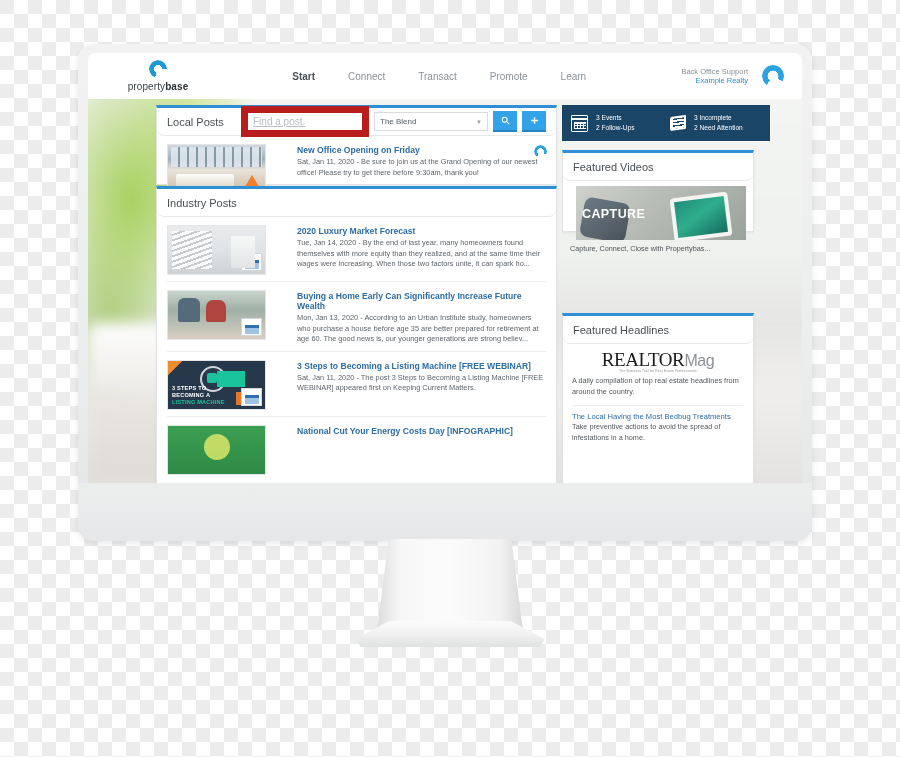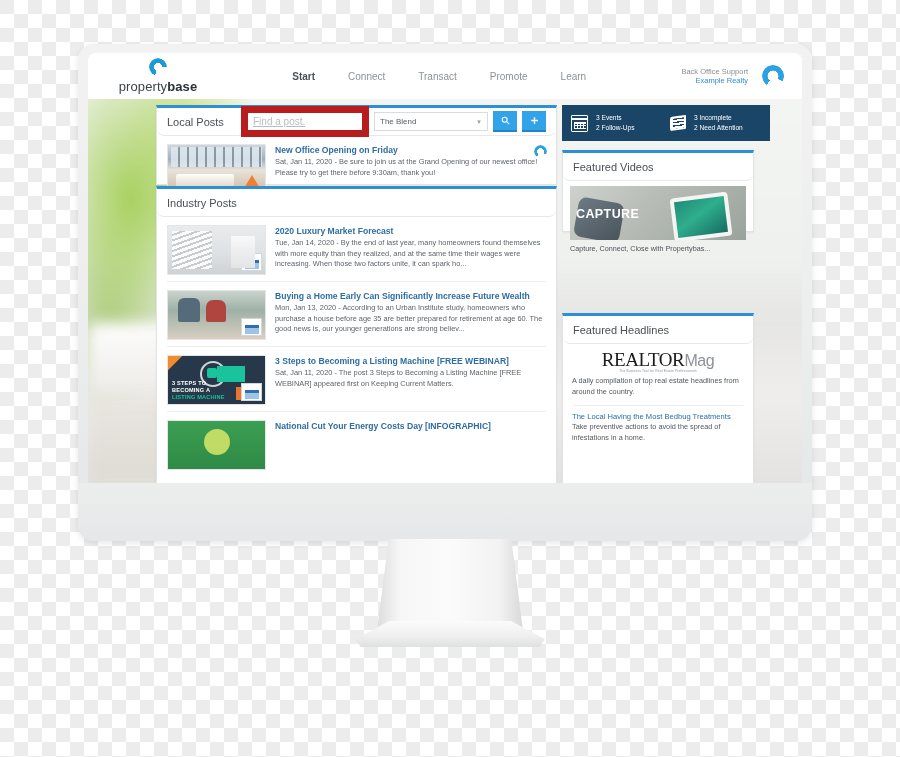--- a/index.html
+++ b/index.html
@@ -44,21 +44,21 @@
 
   
   #app{position:absolute;inset:0;}
   #navbar{position:absolute;left:0;top:0;width:100%;height:46px;background:#ffffff;
     display:flex;align-items:center;}
   .brand{width:108px;display:flex;flex-direction:column;align-items:center;margin-left:16px;}
   .brand-mark{width:18px;height:18px;border-radius:50%;
     background:conic-gradient(from 200deg,#1c9ad6 0deg 250deg, rgba(0,0,0,0) 250deg 360deg);
     -webkit-mask:radial-gradient(circle, transparent 30%, #000 32%);
             mask:radial-gradient(circle, transparent 30%, #000 32%);}
-  .brand-text{font-size:13px;color:#3d4347;letter-spacing:.1px;margin-top:3px;}
+  .brand-text{font-size:10px;color:#3d4347;letter-spacing:.1px;margin-top:3px;}
   .brand-text b{color:#2b3034;}
   .nav-links{flex:1;display:flex;justify-content:center;gap:33px;margin-left:10px;}
   .nav-link{font-size:10px;color:#8c9297;cursor:pointer;}
   .nav-link.active{color:#4b5358;font-weight:bold;}
   .nav-right{display:flex;align-items:center;gap:8px;margin-right:12px;}
   .nav-right-text{text-align:right;line-height:1.25;}
   .nav-support{font-size:7.5px;color:#8a9094;margin-left:25px;}
   .nav-org{font-size:7.5px;color:#2f8fd4;}
   .nav-logo{width:34px;height:30px;background:#fff;display:flex;align-items:center;justify-content:center;}
   .nav-logo .cmark{width:22px;height:22px;border-radius:50%;
@@ -77,21 +77,21 @@
   .search-row{margin-left:auto;display:flex;align-items:center;gap:5px;}
   .input-find{width:104px;height:17px;border:7px solid #b91c1c;background:#fff;
     font-size:10px;color:#b7bcc0;padding:0 5px;line-height:17px;text-decoration:underline;}
   .select-blend{width:102px;height:17px;border:1px solid #d9dcdf;background:#fff;
     font-size:8px;color:#5b6166;padding:0 5px;display:flex;align-items:center;}
   .select-blend .caret{margin-left:auto;font-size:6px;color:#9aa0a4;}
   .btn-blue{width:24px;height:19px;background:#32a3e8;border-bottom:2px solid #2484c1;
     display:flex;align-items:center;justify-content:center;color:#fff;font-size:9px;}
   .post{display:flex;gap:9px;padding:8px 10px 6px 10px;position:relative;}
   .thumb{width:97px;height:48px;flex:none;position:relative;overflow:hidden;border:1px solid #e3e5e7;}
-  .post-body{flex:1;min-width:0;padding-top:1px;}
+  .post-body{flex:1;min-width:0;padding-top:1px;margin-left:22px;}
   .post-title{font-size:8.6px;font-weight:bold;color:#2e6da4;margin-bottom:2px;}
   .post-text{font-size:7.4px;color:#5e646a;line-height:1.42;}
   .post-cmark{position:absolute;right:9px;top:9px;width:13px;height:13px;border-radius:50%;
     background:conic-gradient(from 215deg,#2aa3e0 0deg 265deg, rgba(0,0,0,0) 265deg 360deg);
     -webkit-mask:radial-gradient(circle, transparent 36%, #000 38%);
             mask:radial-gradient(circle, transparent 36%, #000 38%);}
   .post-views{position:absolute;right:10px;bottom:3px;font-size:6.2px;color:#c3c7ca;}
 
   
   .t-office{background:linear-gradient(180deg,#cfd7dd 0%,#9fb0bd 30%,#e9e3da 52%,#cbb9a4 100%);}
@@ -144,21 +144,21 @@
   .cal-icon:before{content:"";position:absolute;left:0;top:2.5px;width:100%;height:1.6px;background:#fff;}
   .cal-icon:after{content:"";position:absolute;left:1.5px;top:6px;right:1.5px;bottom:1.5px;
     background:repeating-linear-gradient(90deg,#fff 0 1.5px,transparent 1.5px 3px),
                repeating-linear-gradient(180deg,#fff 0 1.5px,transparent 1.5px 3px);}
   .book-icon{width:16px;height:14px;background:#fff;border-radius:2px 1px 1px 2px;position:relative;
     transform:skewY(-8deg);}
   .book-icon:after{content:"";position:absolute;left:3px;top:2px;right:2px;bottom:2px;
     background:repeating-linear-gradient(180deg,#1b4566 0 1.3px,#fff 1.3px 3.4px);}
 
   #featured-videos{left:474px;top:97px;width:190px;height:78px;}
-  .video-thumb{margin:5px 7px 0 7px;height:54px;position:relative;overflow:hidden;
+  .video-thumb{margin:5px 7px 0 13px;height:54px;position:relative;overflow:hidden;
     background:linear-gradient(135deg,#cfd2cc 0%,#b9bdb8 40%,#9aa39b 100%);}
   .video-thumb .tablet{position:absolute;right:16px;top:9px;width:58px;height:44px;background:#f4f4f2;
     border-radius:4px;transform:rotate(-7deg);}
   .video-thumb .tablet:after{content:"";position:absolute;left:4px;top:4px;right:4px;bottom:4px;
     background:linear-gradient(150deg,#1f8d7a,#2fae8c 45%,#176c60);}
   .video-thumb .hand-l{position:absolute;left:6px;bottom:0;width:46px;height:40px;
     background:linear-gradient(135deg,#6d7b86,#49525a);transform:rotate(10deg);border-radius:8px;}
   .video-thumb .capture{position:absolute;left:6px;top:21px;font-size:12.5px;font-weight:bold;
     color:#fff;letter-spacing:.4px;}
   .video-cap{font-size:7.2px;color:#4f5358;padding:4px 7px 0 7px;}

